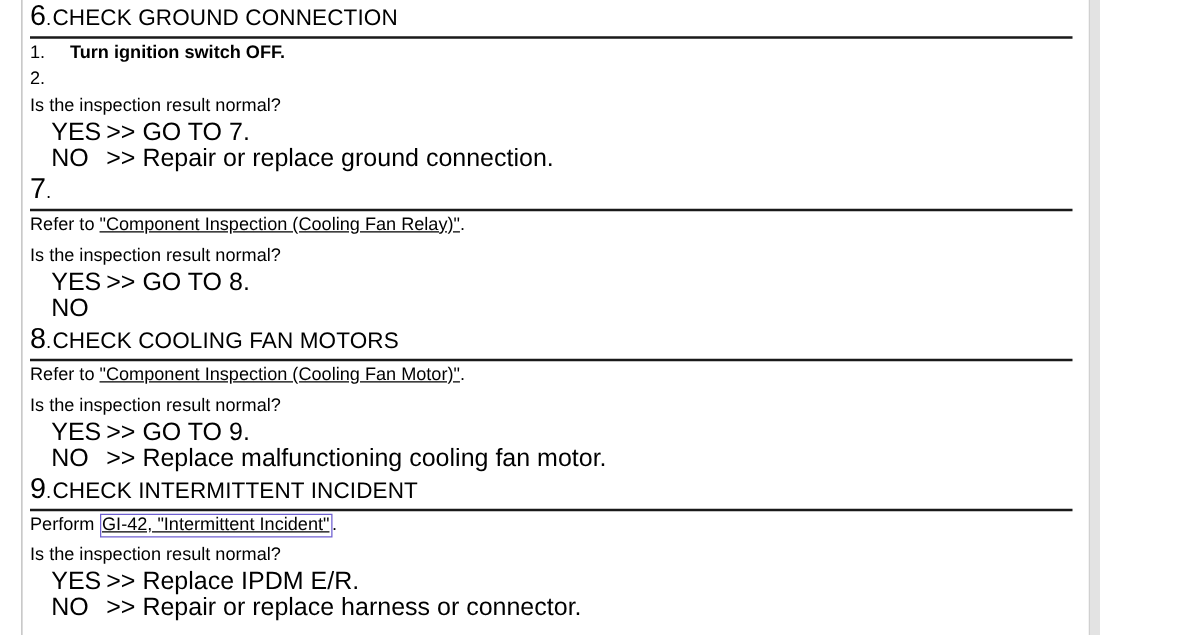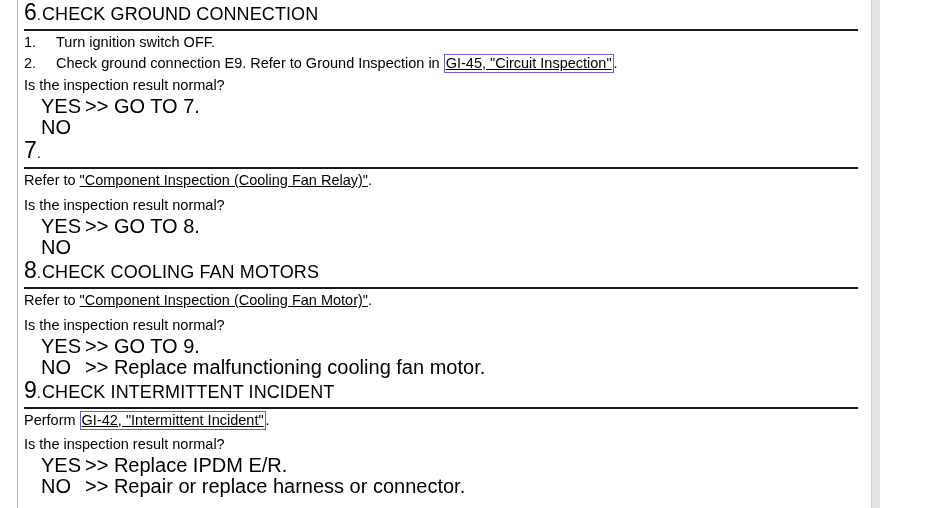--- a/index.html
+++ b/index.html
@@ -95,21 +95,21 @@
 
   
   .num-list { margin: 0; padding: 0; }
   .num-row {
     display: flex;
     font-size: 14.5px;
     line-height: 21px;
     white-space: nowrap;
   }
   .num-row .n { width: 32px; flex: 0 0 32px; }
-  .num-row .t { flex: 0 1 auto; }
+  .num-row .t { flex: 0 1 auto; font-weight: bold; }
 
   
   .ref-link {
     text-decoration: underline;
     text-underline-offset: 1px;
   }
 
   
   .box-link {
     display: inline-block;
@@ -173,33 +173,33 @@
       </div>
       <div class="step-rule"></div>
 
       <div class="num-list">
         <div class="num-row">
           <span class="n">1.</span>
           <span class="t">Turn ignition switch OFF.</span>
         </div>
         <div class="num-row">
           <span class="n">2.</span>
-          <span class="t"><span>Check ground connection E9. Refer to Ground Inspection in </span><span class="box-link"><span class="box-link-text">GI-45, "Circuit Inspection"</span></span><span>.</span></span>
         </div>
       </div>
 
       <div class="question"><span>Is the inspection result normal?</span></div>
 
       <div class="answers">
         <div class="answer-row">
           <span class="lbl">YES</span>
           <span class="act">&gt;&gt; GO TO 7.</span>
         </div>
         <div class="answer-row">
           <span class="lbl">NO</span>
+          <span class="act">&gt;&gt; Repair or replace ground connection.</span>
         </div>
       </div>
     </div>
 
     <div class="step">
       <div class="step-head">
         <span class="step-num">7</span>
           <span class="step-dot">.</span>
       </div>
       <div class="step-rule"></div>

